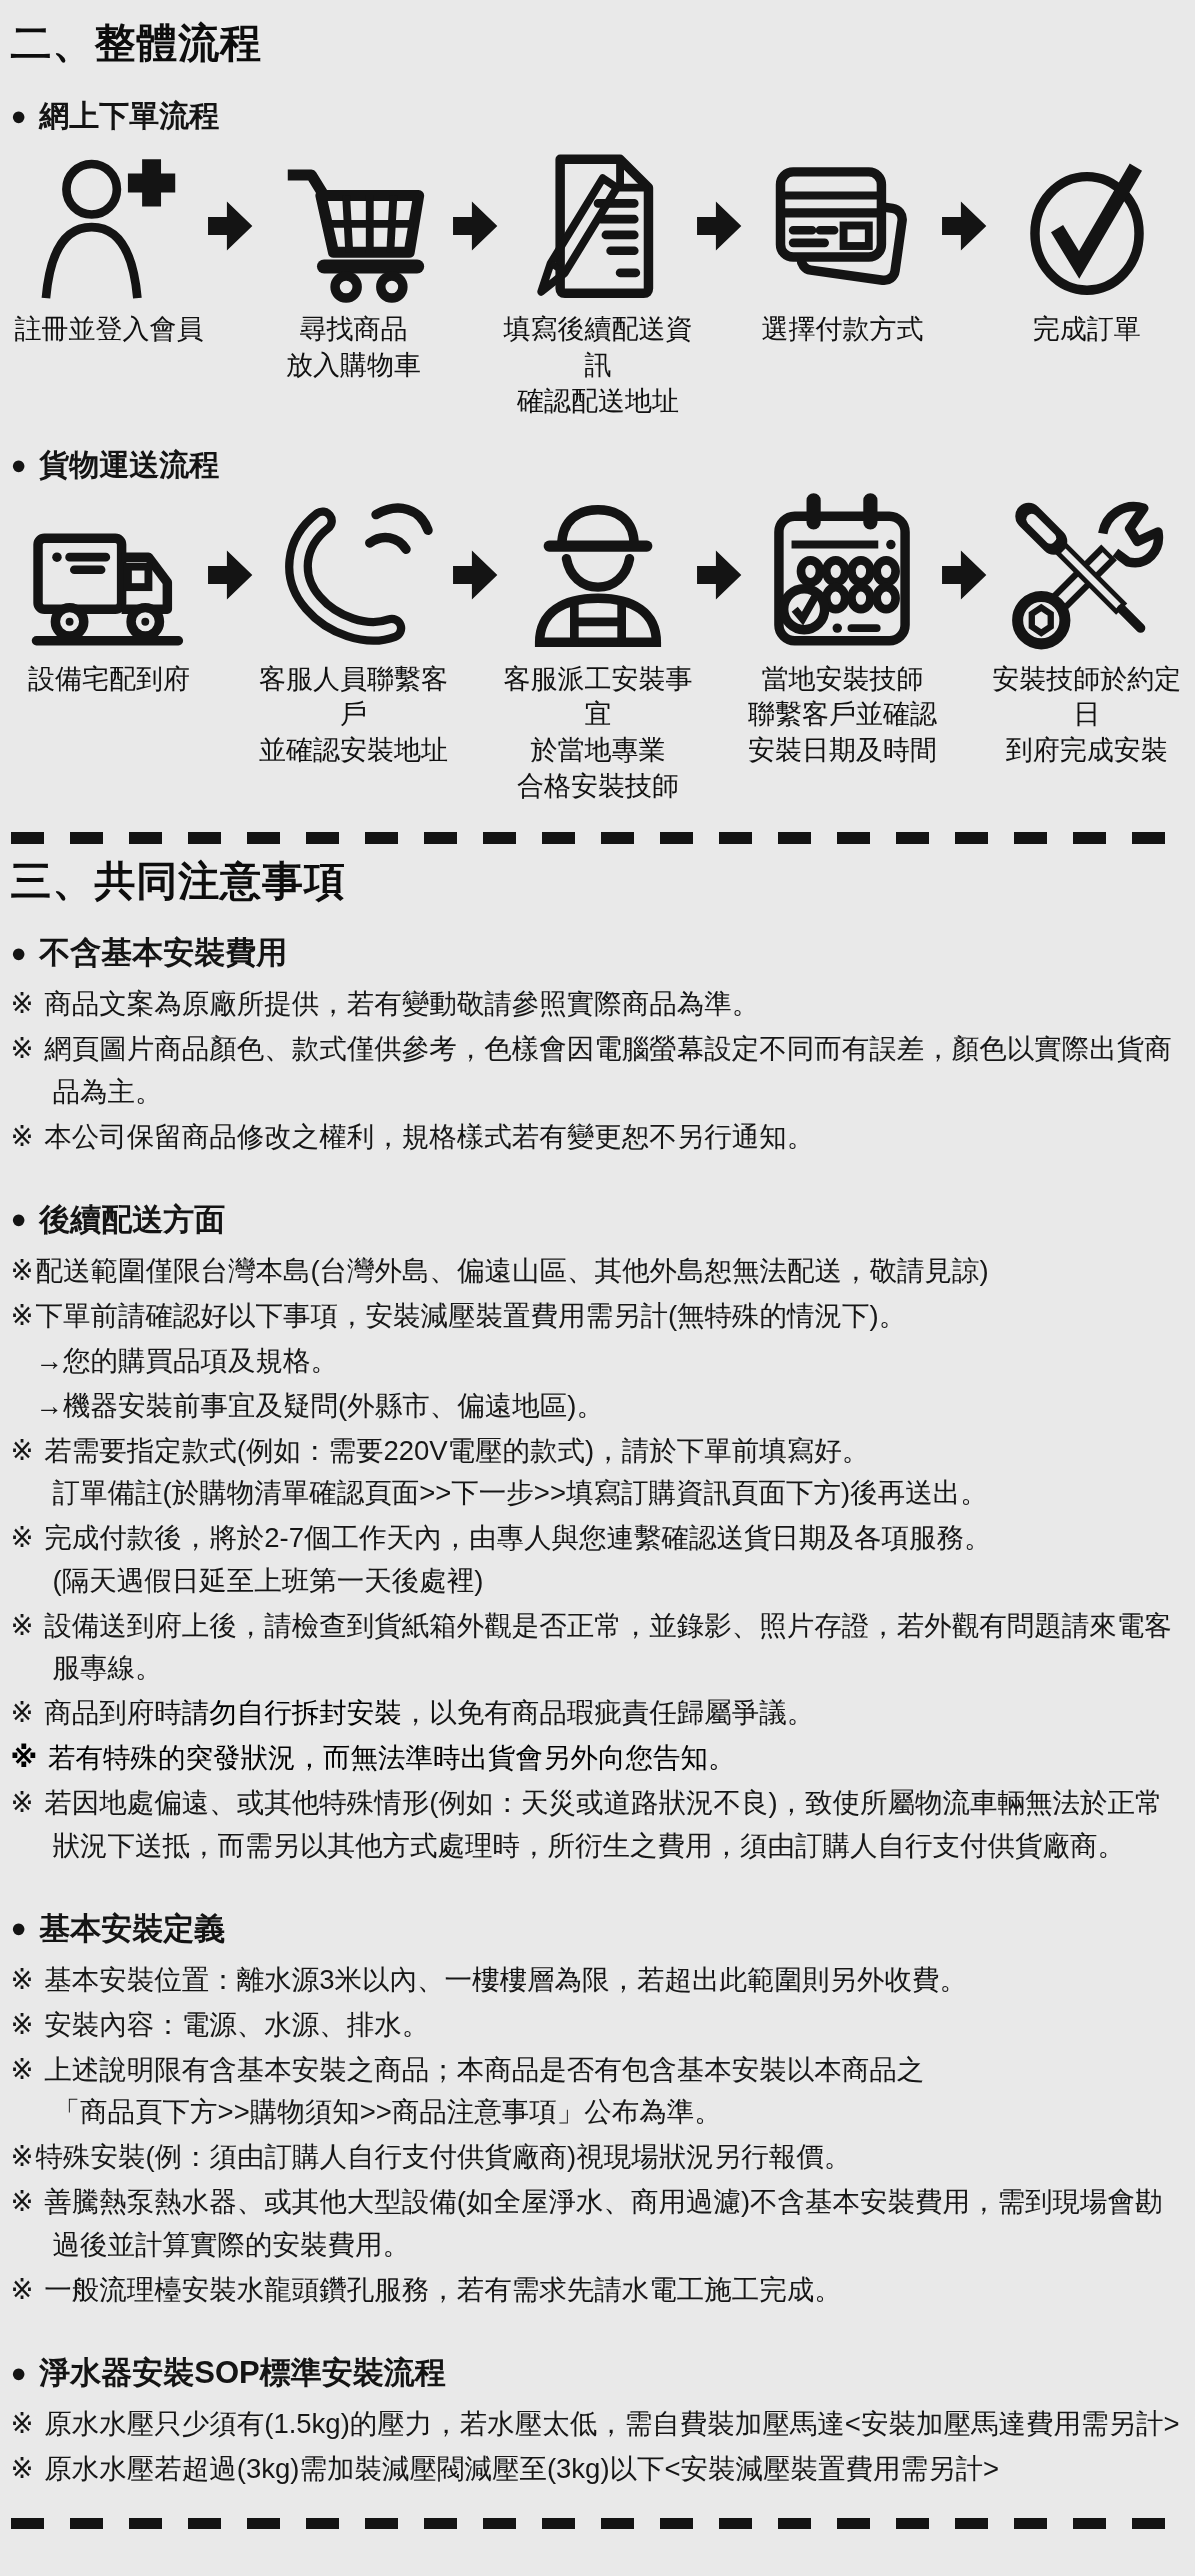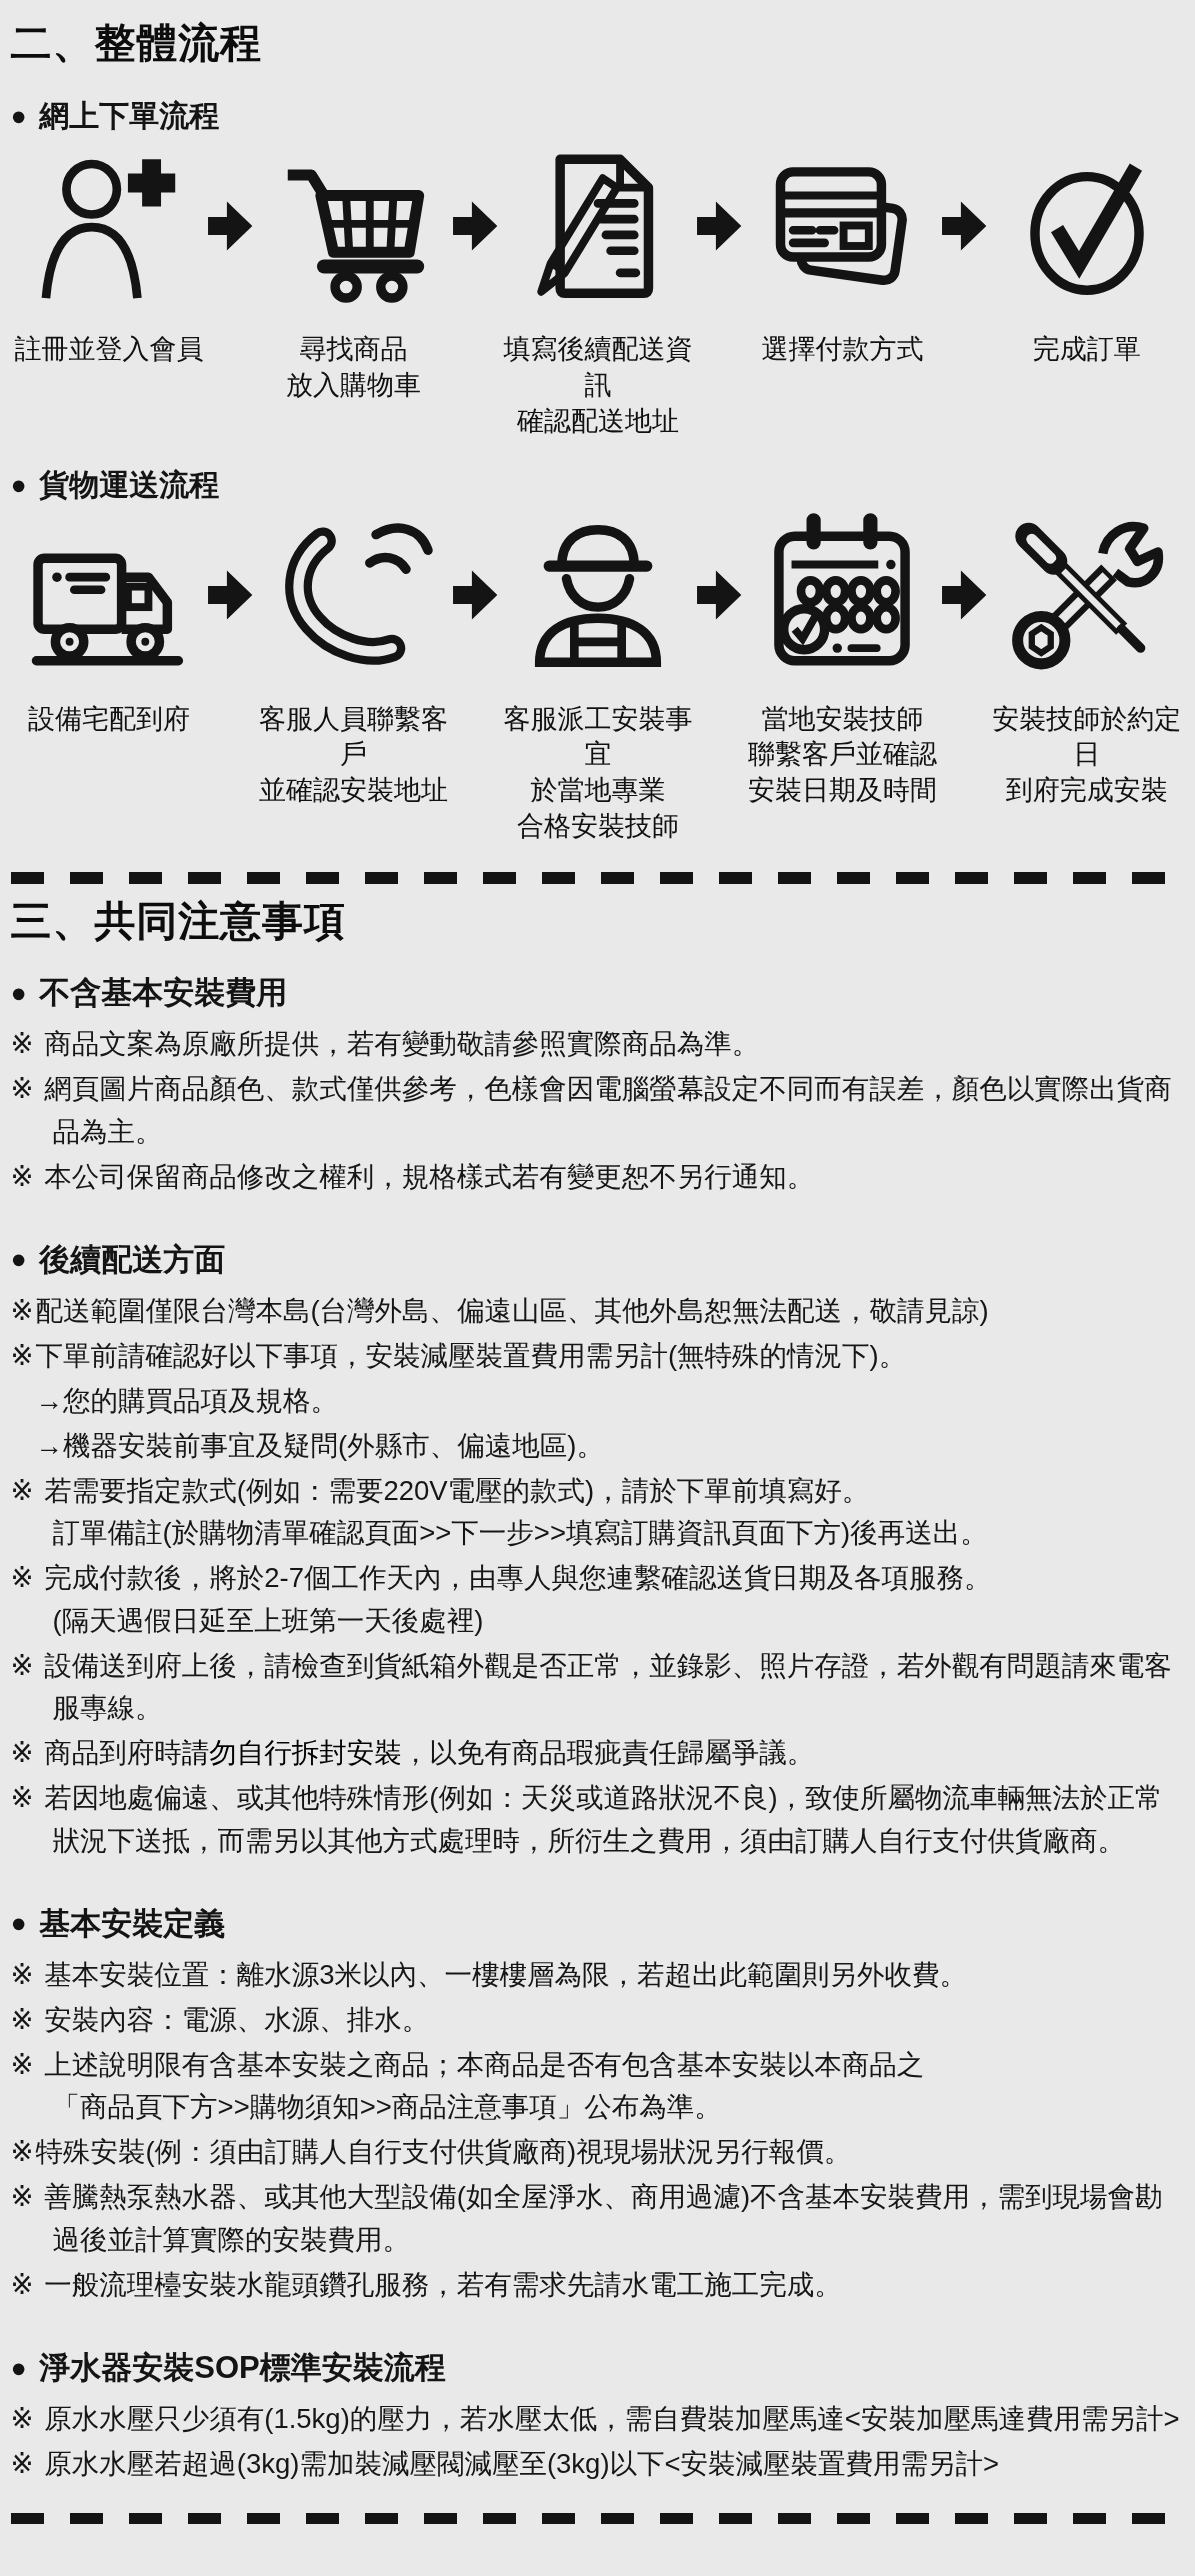--- a/index.html
+++ b/index.html
@@ -17,21 +17,21 @@
   
   .flow-head{
     display:flex;align-items:center;gap:12.4px;
     font-size:30px;font-weight:800;margin:25px 0 5.3px;
   }
   .flow-head .bullet{font-size:27px;line-height:1;}
   .flow-row{
     display:flex;align-items:flex-start;justify-content:space-between;
     padding:1.8px 1.8px 0 1.8px;
   }
-  .step{width:206px;display:flex;flex-direction:column;align-items:center;gap:20px;}
+  .step{width:206px;display:flex;flex-direction:column;align-items:center;}
   .step svg.icon{width:158px;height:163px;display:block;}
   .step .lbl{
     font-size:27px;line-height:1.33;text-align:center;margin-top:5.3px;
     white-space:pre-line;color:#111;
   }
   .arrow{height:163px;display:flex;align-items:center;flex:0 0 51px;justify-content:center;}
   .arrow svg{width:50px;height:82px;display:block;}
   .arrow polygon{fill:#141414;}
   
   .dash{
@@ -295,20 +295,21 @@
         <span>後續配送方面</span>
       </div>
       <div class="note"><span class="mk tight">※</span><span class="seg">配送範圍僅限台灣本島(台灣外島、偏遠山區、其他外島恕無法配送，敬請見諒)</span></div>
       <div class="note"><span class="mk tight">※</span><span class="seg">下單前請確認好以下事項，安裝減壓裝置費用需另計(無特殊的情況下)。</span></div>
       <div class="note arrow-item"><span class="mk tight">→</span><span class="seg">您的購買品項及規格。</span></div>
       <div class="note arrow-item"><span class="mk tight">→</span><span class="seg">機器安裝前事宜及疑問(</span><span class="seg b">外縣市、偏遠地區</span><span class="seg">)。</span></div>
       <div class="note"><span class="mk">※</span><span class="seg">若需要指定款式(例如：需要220V電壓的款式)，請於下單前填寫好。</span><br><span class="seg">訂單備註(於購物清單確認頁面&gt;&gt;下一步&gt;&gt;填寫訂購資訊頁面下方)後再送出。</span></div>
       <div class="note"><span class="mk">※</span><span class="seg">完成付款後，將於2-7個工作天內，由專人與您連繫確認送貨日期及各項服務。</span><br><span class="seg">(隔天遇假日延至上班第一天後處裡)</span></div>
       <div class="note"><span class="mk">※</span><span class="seg">設備送到府上後，請檢查到貨紙箱外觀是否正常，並錄影、照片存證，若外觀有問題請來電客服專線。</span></div>
       <div class="note"><span class="mk">※</span><span class="seg">商品到府時</span><span class="seg b r">請勿自行拆封安裝</span><span class="seg">，以免有商品瑕疵責任歸屬爭議。</span></div>
+      <div class="note"><span class="mk red">※</span><span class="seg b r">若有特殊的突發狀況，而無法準時出貨會另外向您告知。</span></div>
       <div class="note"><span class="mk">※</span><span class="seg">若因地處偏遠、或其他特殊情形(例如：天災或道路狀況不良)，致使所屬物流車輛無法於正常狀況下送抵，而需另以其他方式處理時，所衍生之費用，須由訂購人自行支付供貨廠商。</span></div>
       <div class="group-head">
         <span class="bullet">●</span>
         <span>基本安裝定義</span>
       </div>
       <div class="note"><span class="mk">※</span><span class="seg">基本安裝位置：離水源3米以內、一樓樓層為限，若超出此範圍則另外收費。</span></div>
       <div class="note"><span class="mk">※</span><span class="seg">安裝內容：電源、水源、排水。</span></div>
       <div class="note"><span class="mk">※</span><span class="seg">上述說明限有含基本安裝之商品；本商品是否有包含基本安裝以本商品之</span><br><span class="seg b">「商品頁下方&gt;&gt;購物須知&gt;&gt;商品注意事項」</span><span class="seg">公布為準。</span></div>
       <div class="note"><span class="mk tight">※</span><span class="seg">特殊安裝(例：須由訂購人自行支付供貨廠商)視現場狀況另行報價。</span></div>
       <div class="note"><span class="mk">※</span><span class="seg">善騰熱泵熱水器、或其他大型設備(如全屋淨水、商用過濾)不含基本安裝費用，需到現場會勘過後並計算實際的安裝費用。</span></div>

